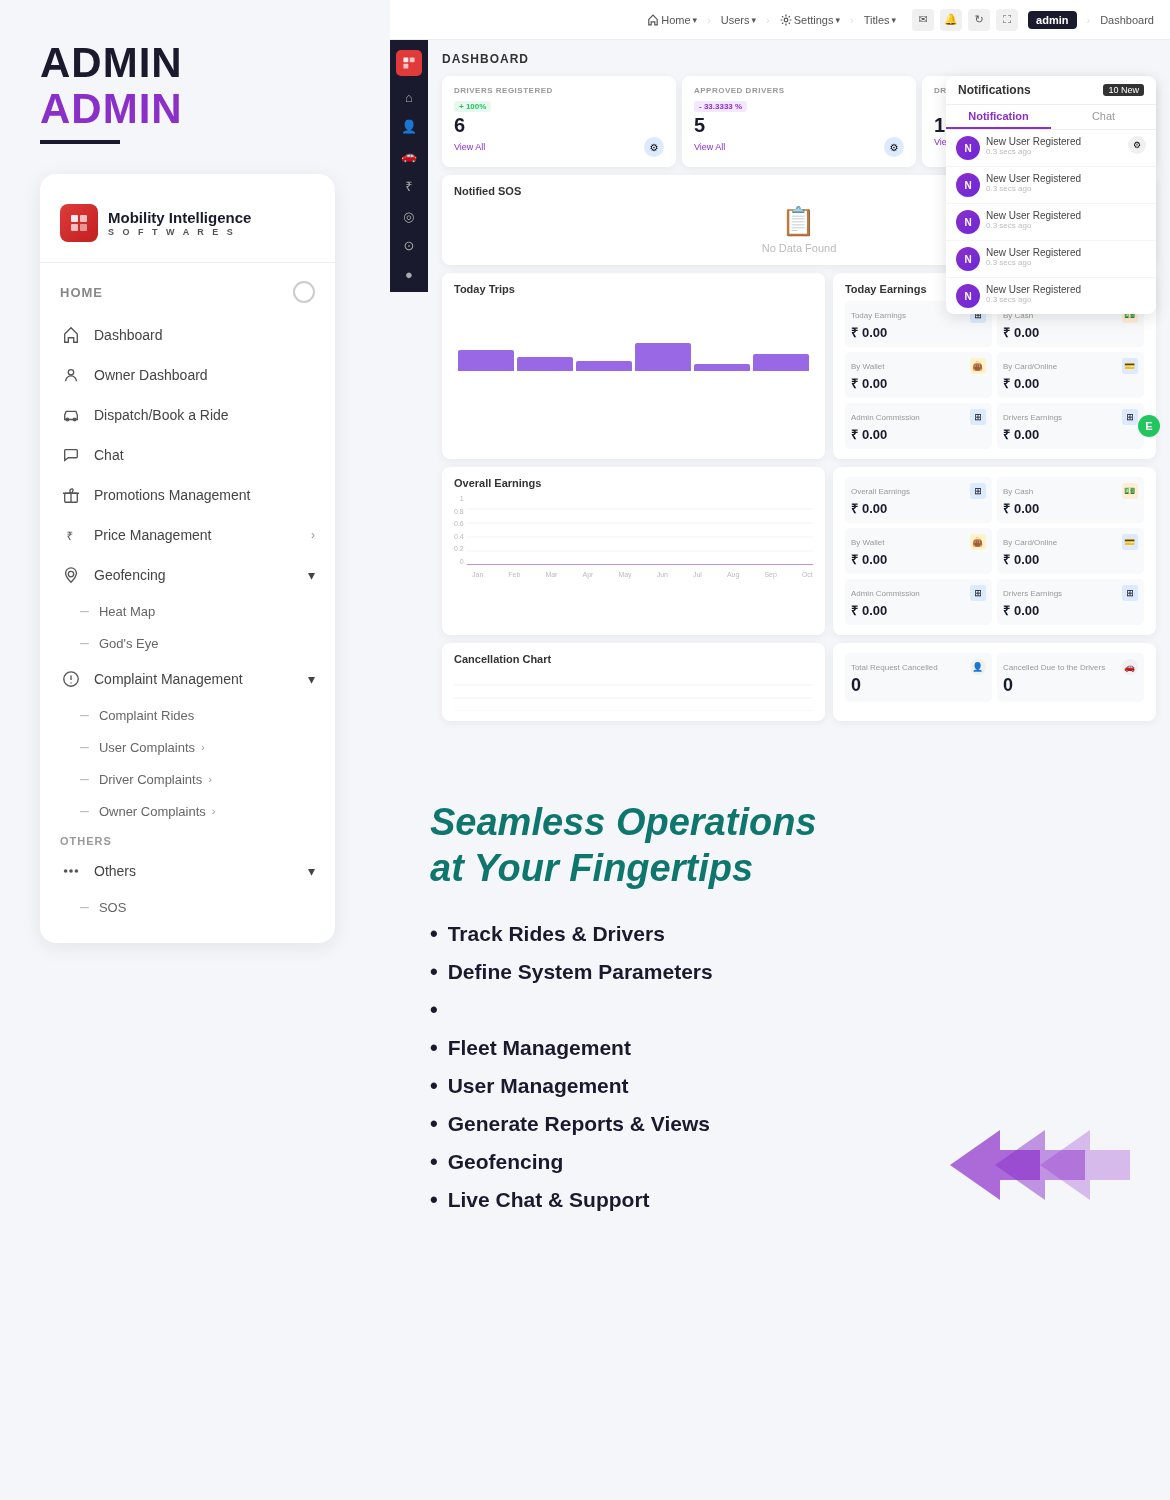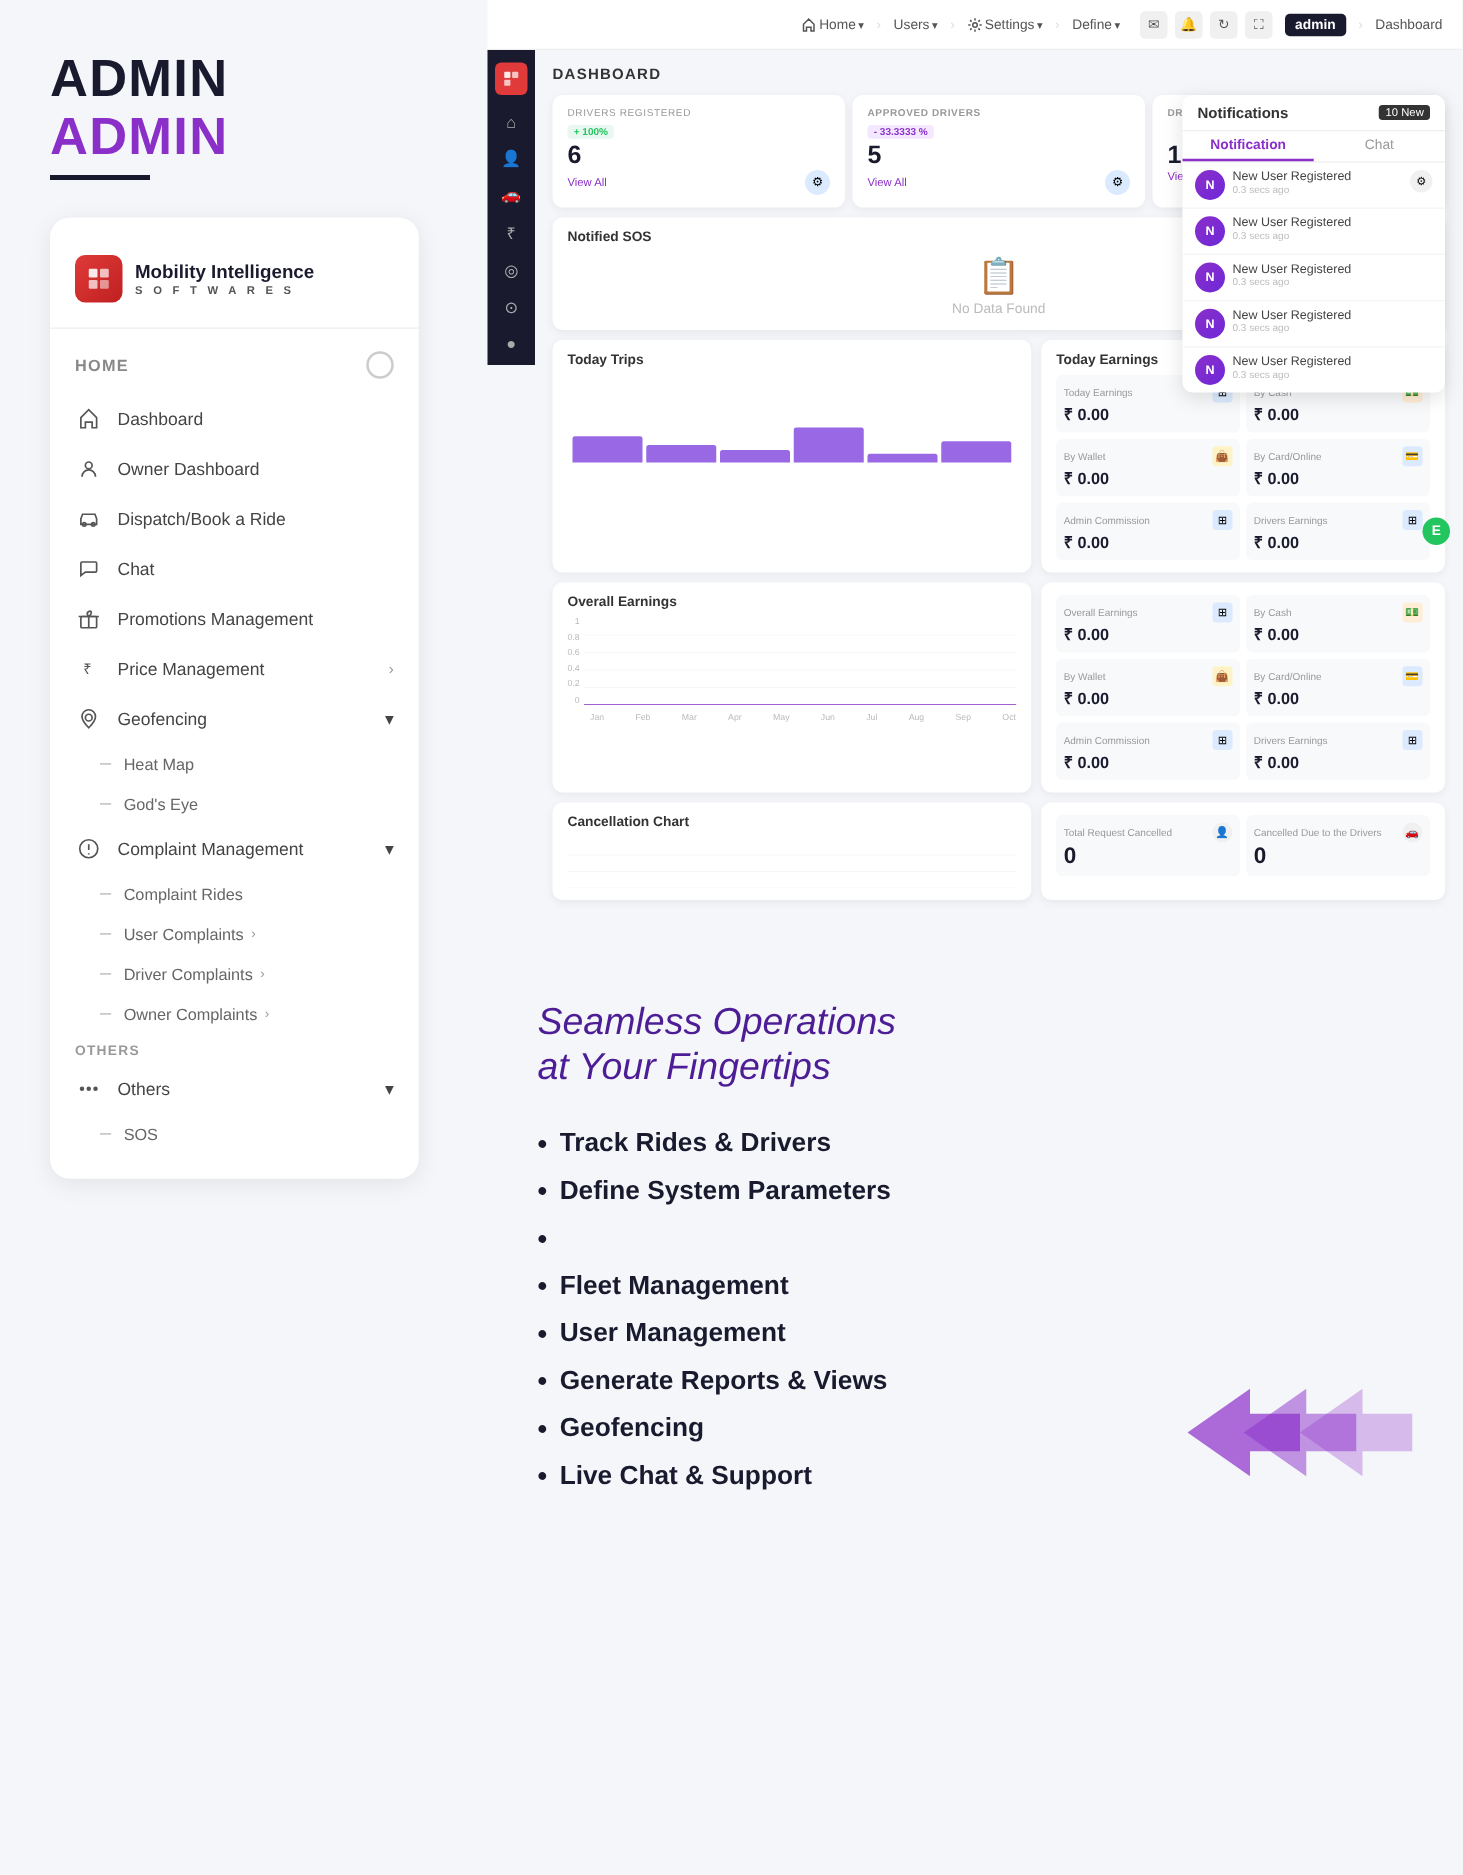--- a/index.html
+++ b/index.html
@@ -234,21 +234,21 @@
   <span style="cursor:pointer; display:flex; align-items:center; gap:2px;">
     <svg width="12" height="12" viewBox="0 0 20 20" fill="none" stroke="#555" stroke-width="2">
         <circle cx="10" cy="10" r="3"></circle>
         <path d="M10 1v3M10 16v3M1 10h3M16 10h3M3.5 3.5l2 2M14.5 14.5l2 2M3.5 16.5l2-2M14.5 5.5l2-2"></path>
       </svg>
     <span>Settings</span>
     <span style="font-size:9px;">▾</span>
   </span>
   <span style="color:#ddd;">›</span>
   <span style="cursor:pointer; display:flex; align-items:center; gap:2px;">
-    <span>Define</span>
+    <span>Titles</span>
     <span style="font-size:9px;">▾</span>
   </span>
   <div style="display:flex; gap:6px; align-items:center; margin-left:6px;">
     <span style="width:22px;height:22px;background:#f0f0f0;border-radius:4px;display:flex;align-items:center;justify-content:center;font-size:11px;cursor:pointer;">✉</span>
     <span style="width:22px;height:22px;background:#f0f0f0;border-radius:4px;display:flex;align-items:center;justify-content:center;font-size:11px;cursor:pointer;">🔔</span>
     <span style="width:22px;height:22px;background:#f0f0f0;border-radius:4px;display:flex;align-items:center;justify-content:center;font-size:11px;cursor:pointer;">↻</span>
     <span style="width:22px;height:22px;background:#f0f0f0;border-radius:4px;display:flex;align-items:center;justify-content:center;font-size:11px;cursor:pointer;">⛶</span>
   </div>
   <div style="background:#1a1a2e;color:white;padding:3px 8px;border-radius:4px;font-size:11px;font-weight:600;">
     <span>admin</span>
@@ -276,21 +276,21 @@
 
 <div style="position:absolute; left:428px; top:40px; right:0; bottom:0; padding:12px 14px; background:#f5f6fa; overflow:hidden;">
 
   <div style="font-size:12px;font-weight:700;color:#333;letter-spacing:1px;margin-bottom:10px;">DASHBOARD</div>
 
   <div style="display:flex; gap:8px; margin-bottom:8px; position:relative;">
 
     <div style="display:flex; gap:6px; flex:1;">
 
       <div style="background:white;border-radius:8px;padding:10px 12px;flex:1;box-shadow:0 2px 8px rgba(0,0,0,0.06);">
-        <div style="font-size:8px;color:#999;font-weight:400;letter-spacing:0.5px;">DRIVERS REGISTERED</div>
+        <div style="font-size:8px;color:#999;font-weight:700;letter-spacing:0.5px;">DRIVERS REGISTERED</div>
         <div style="font-size:8px;font-weight:700;padding:1px 5px;border-radius:3px;display:inline-block;margin:2px 0;background:#e8f8f0;color:#22c55e;">+ 100%</div>
         <div style="font-size:20px;font-weight:800;color:#1a1a2e;">6</div>
         <div style="display:flex;align-items:center;justify-content:space-between;">
           <span style="font-size:9px;color:#8b2fc9;cursor:pointer;">View All</span>
           <div style="width:20px;height:20px;background:#dbeafe;border-radius:50%;display:flex;align-items:center;justify-content:center;font-size:10px;">⚙</div>
         </div>
       </div>
 
       <div style="background:white;border-radius:8px;padding:10px 12px;flex:1;box-shadow:0 2px 8px rgba(0,0,0,0.06);">
         <div style="font-size:8px;color:#999;font-weight:600;letter-spacing:0.5px;">APPROVED DRIVERS</div>
@@ -550,21 +550,21 @@
             <span style="width:16px;height:16px;background:#f0f0f0;border-radius:50%;display:flex;align-items:center;justify-content:center;font-size:9px;">🚗</span>
           </div>
           <div style="font-size:18px;font-weight:800;color:#1a1a2e;">0</div>
         </div>
       </div>
     </div>
   </div>
 </div>
 
 <div style="position:absolute; left:330px; top:750px; right:0; padding:50px 80px 40px 100px; background:transparent;">
-  <div style="font-size:30px;font-weight:400;font-style:italic;color:#4c1d95;line-height:1.2;margin-bottom:30px;">
+  <div style="font-size:38px;font-weight:700;font-style:italic;color:#0f766e;line-height:1.2;margin-bottom:30px;">
     <div>Seamless Operations</div>
     <div>at Your Fingertips</div>
   </div>
   <ul style="list-style:none;">
     <li style="font-size:21px;font-weight:700;color:#1a1a2e;margin-bottom:12px;display:flex;align-items:center;gap:10px;">
       <span style="font-size:22px;">•</span>
       <span>Track Rides &amp; Drivers</span>
     </li>
     <li style="font-size:21px;font-weight:700;color:#1a1a2e;margin-bottom:12px;display:flex;align-items:center;gap:10px;">
       <span style="font-size:22px;">•</span>

